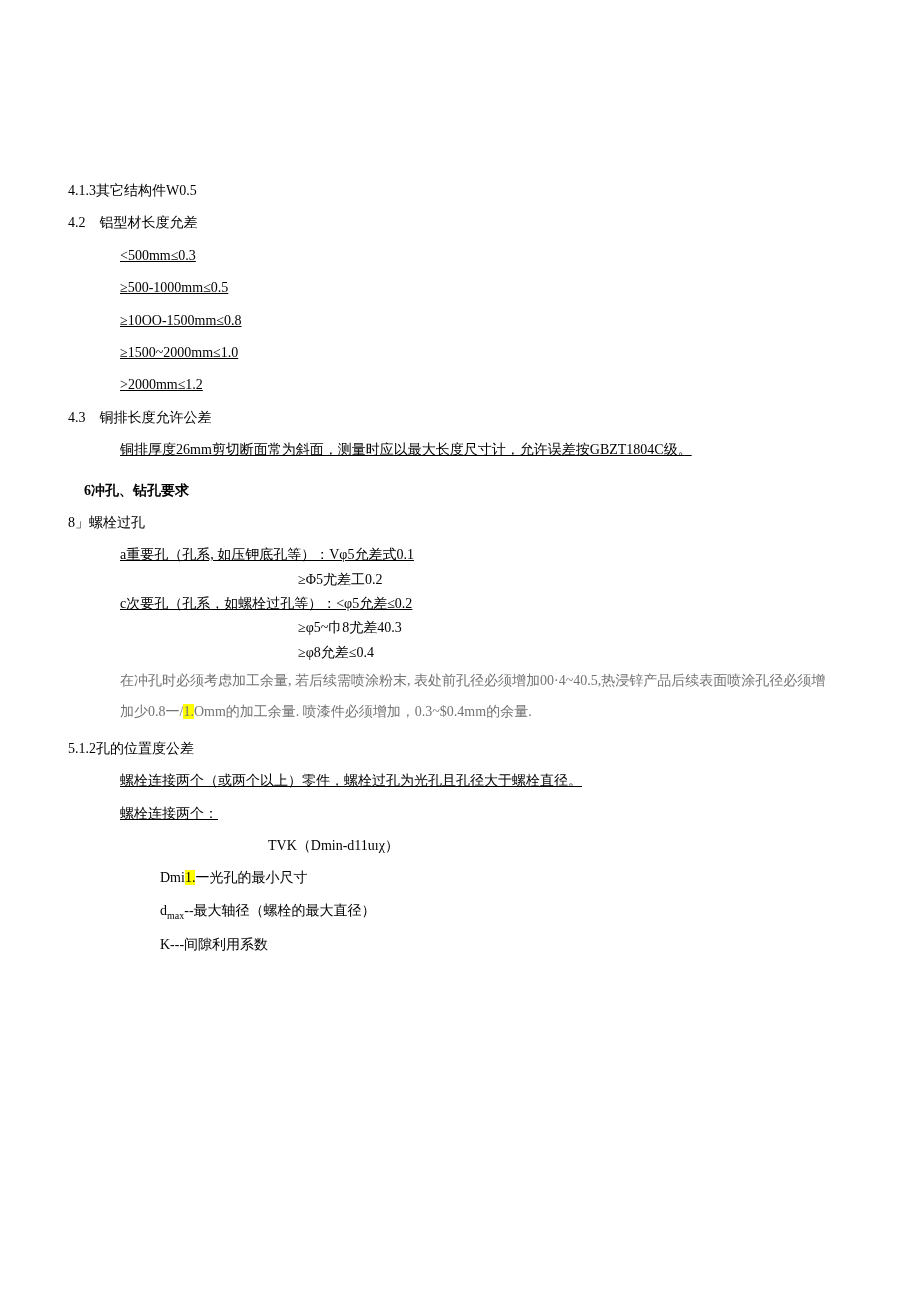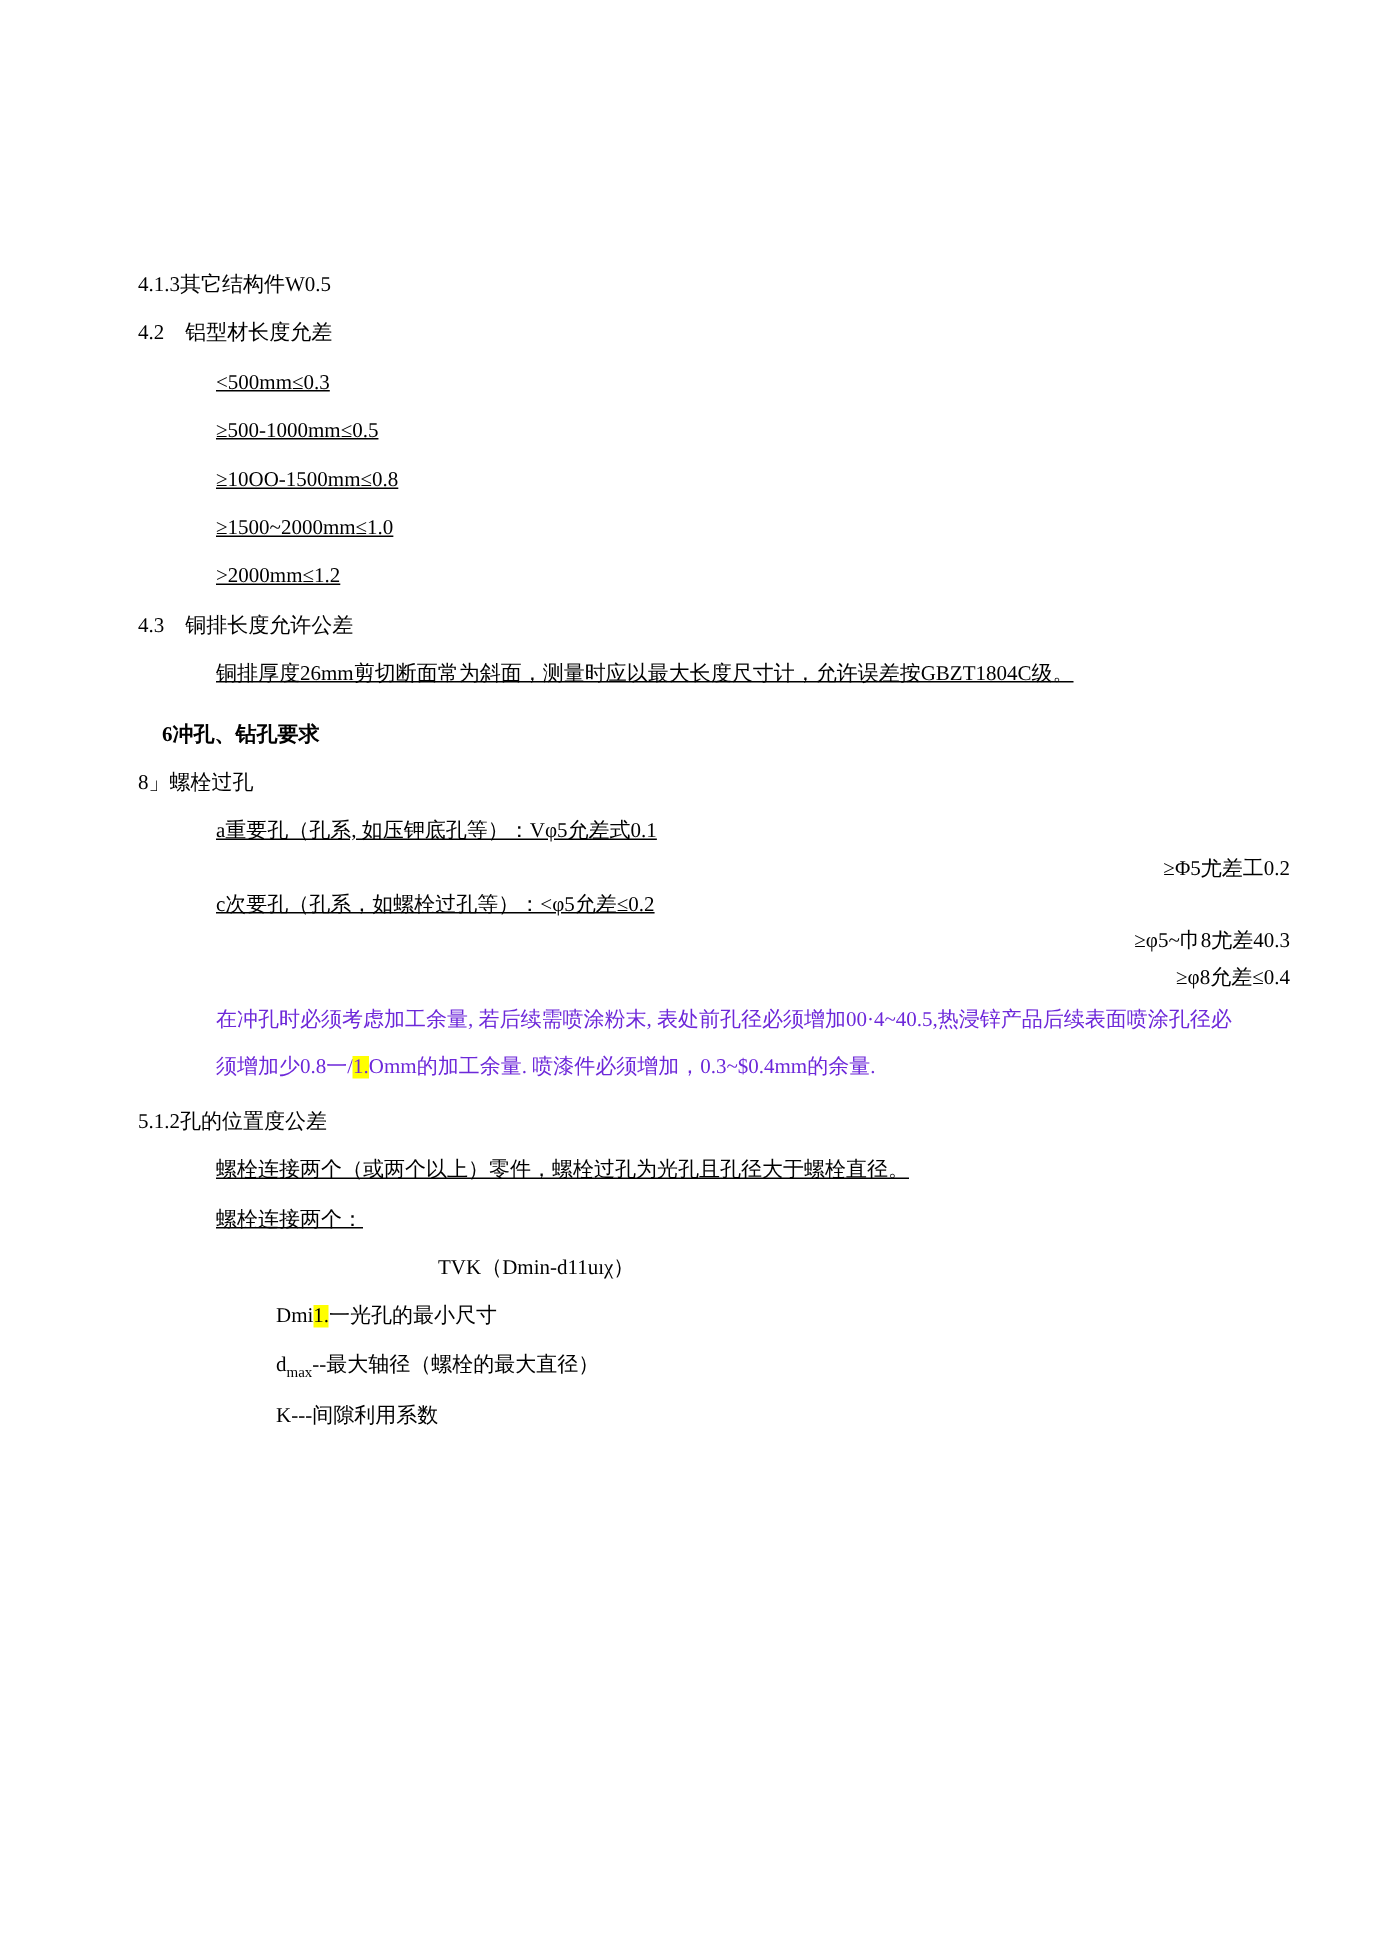--- a/index.html
+++ b/index.html
@@ -8,32 +8,32 @@
     background: #ffffff;
     font-family: "SimSun", "宋体", serif;
     font-size: 14px;
     color: #000;
     line-height: 1.6;
   }
   .page {
     width: 920px;
     min-height: 1301px;
     box-sizing: border-box;
-    padding: 170px 60px 60px 92px;
+    padding: 170px 60px 60px 68px;
   }
   .line {
     margin: 10px 0;
   }
   .indent-1 { padding-left: 52px; text-decoration: underline; }
-  .indent-3 { padding-left: 230px; text-align: right; }
+  .indent-3 { padding-left: 230px; }
   .indent-formula { padding-left: 200px; }
   .indent-def { padding-left: 92px; }
   .bold { font-weight: bold; }
   .highlight { background: #ffff00; }
-  .red { color: #6d28d9; }
+  .red { color: #737373; }
   .sub { font-size: 10px; vertical-align: sub; }
   .para {
     margin: 2px 0;
   }
   .sec-head { margin: 18px 0 10px 16px; }
   .red-para {
     padding-left: 52px;
     padding-right: 30px;
     line-height: 2.2;
   }

